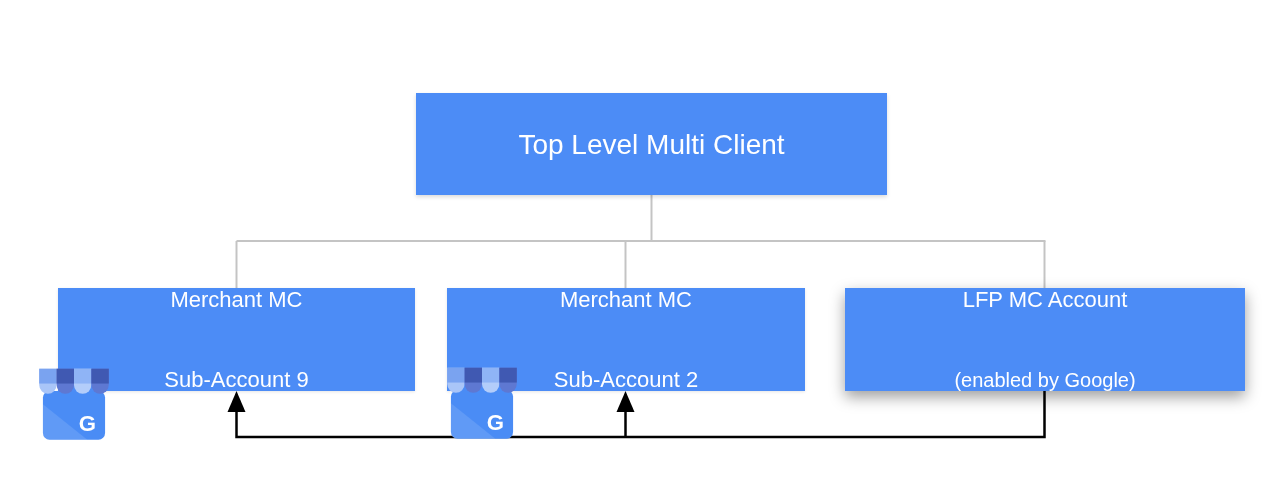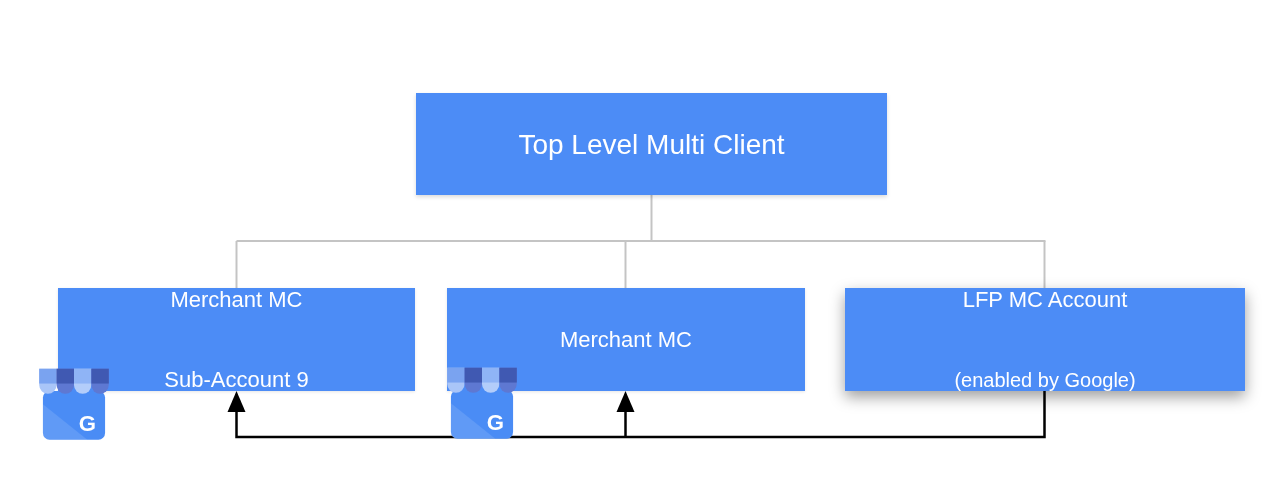--- a/index.html
+++ b/index.html
@@ -59,20 +59,21 @@
     <div class="line1">Top Level Multi Client</div>
   </div>
 
   <div class="box box-child box-sub1">
     <div class="line1">Merchant MC</div>
     <div class="line2">Sub-Account 9</div>
   </div>
 
   <div class="box box-child box-sub2">
     <div class="line1">Merchant MC</div>
+    <div class="line2">Sub-Account 2</div>
   </div>
 
   <div class="box box-child box-lfp">
     <div class="line1">LFP MC Account</div>
     <div class="line2">(enabled by Google)</div>
   </div>
 
   <svg class="biz-icon biz-icon-1" viewBox="0 0 100 110" xmlns="http://www.w3.org/2000/svg">
     <rect x="8" y="36" width="84" height="66" rx="9" fill="#4a8cf5"></rect>
     <path d="M8 54 L8 93 Q8 102 17 102 L68 102 Z" fill="#ffffff" opacity="0.12"></path>

